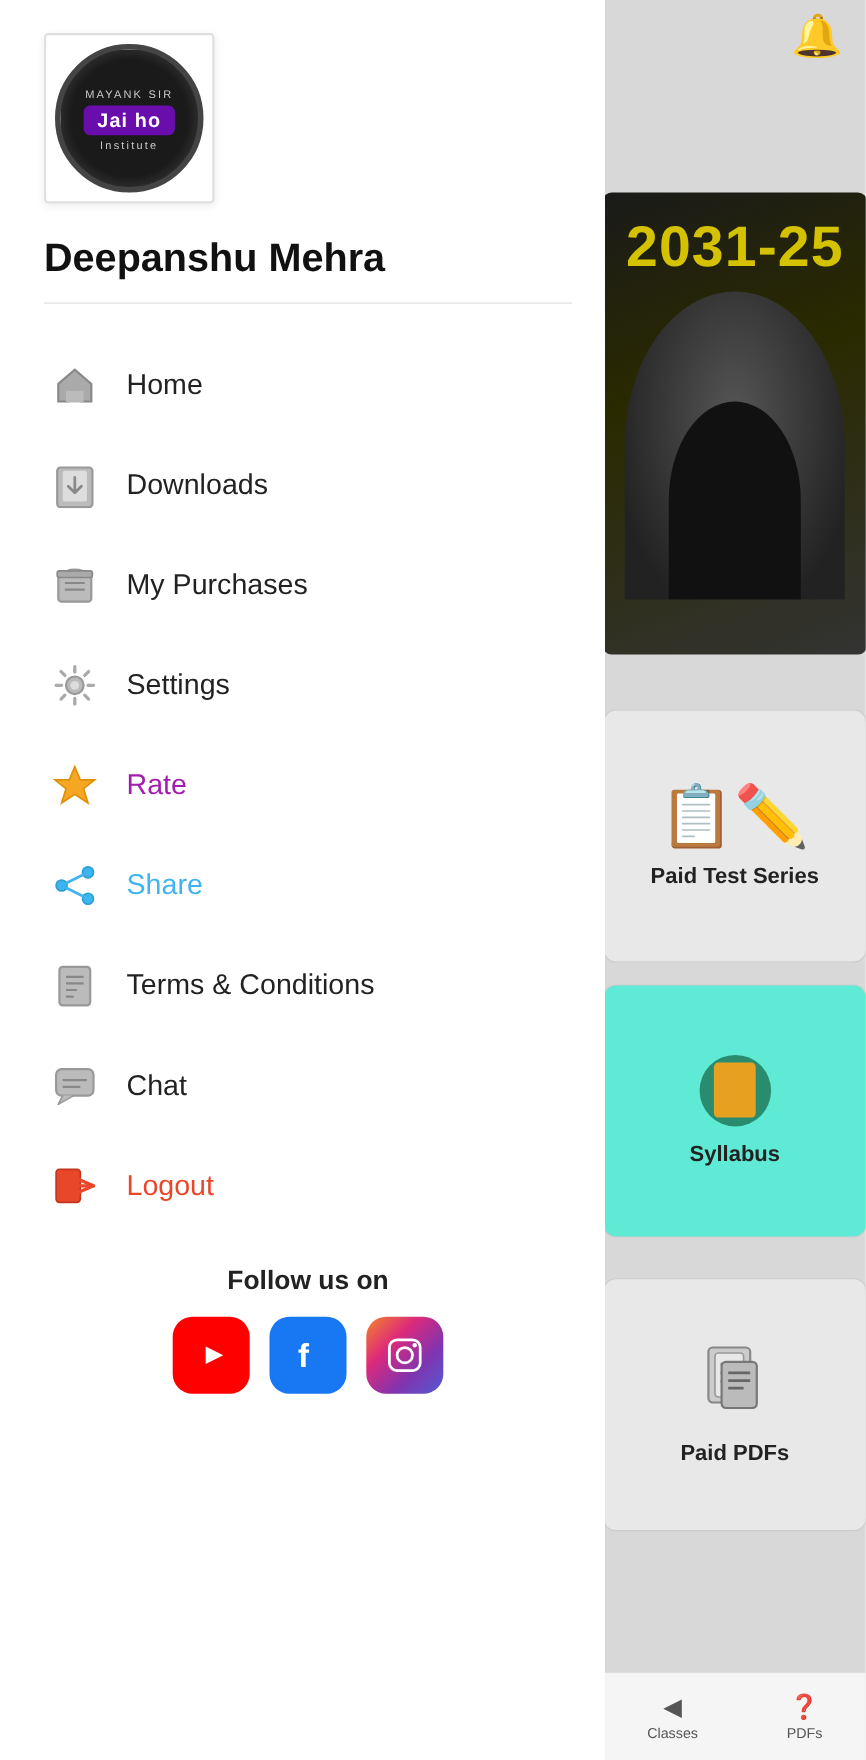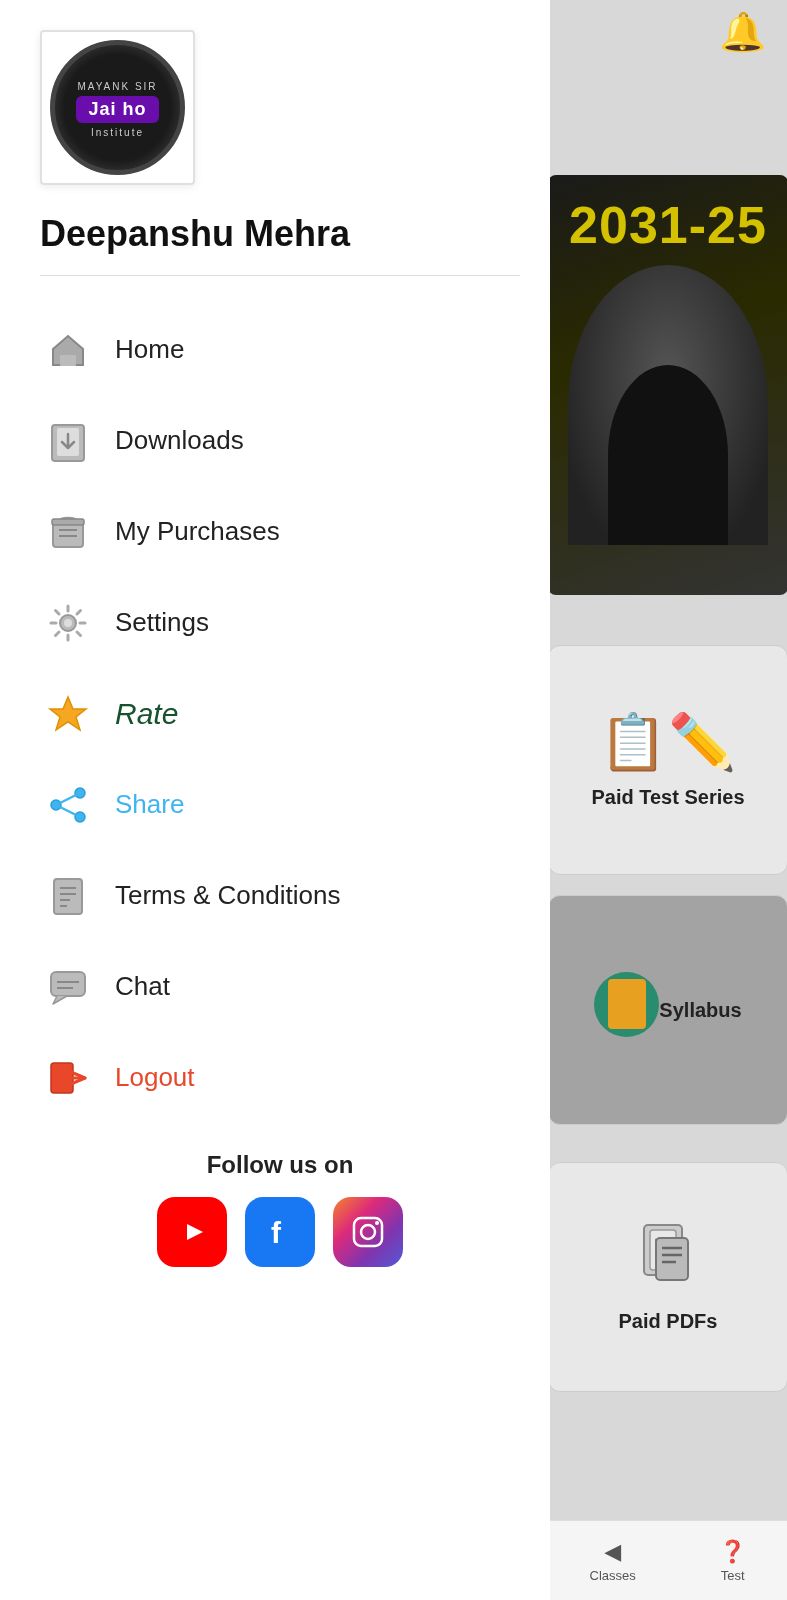--- a/index.html
+++ b/index.html
@@ -105,24 +105,24 @@
       text-align: center;
       line-height: 1.3;
     }
 
     .card-syllabus {
       position: absolute;
       top: 895px;
       left: 548px;
       width: 240px;
       height: 230px;
-      background: #a3a3a3;
+      background: #5eead4;
       border-radius: 12px;
       display: flex;
-      flex-direction: row;
+      flex-direction: column;
       align-items: center;
       justify-content: center;
       z-index: 1;
       border: 1px solid #ccc;
     }
     .card-icon-syllabus {
       width: 65px;
       height: 65px;
       border-radius: 50%;
       background: #2a8c6e;
@@ -281,24 +281,23 @@
       justify-content: center;
       margin-right: 20px;
       flex-shrink: 0;
     }
     .menu-label {
       font-size: 26px;
       color: #222;
       font-weight: 500;
     }
     .menu-label-orange {
-      font-size: 30px;
-      color: #14532d;
+      font-size: 26px;
+      color: #a21caf;
       font-weight: 500;
-      font-style: italic;
     }
     .menu-label-blue {
       font-size: 26px;
       color: #3eb5f1;
       font-weight: 500;
     }
     .menu-label-red {
       font-size: 26px;
       color: #e8472a;
       font-weight: 500;
@@ -383,21 +382,21 @@
   <div class="card-label">Paid PDFs</div>
 </div>
 
 <div class="bottom-bar">
   <div class="bottom-bar-item">
     <span class="bottom-bar-icon">◀</span>
     <span>Classes</span>
   </div>
   <div class="bottom-bar-item">
     <span class="bottom-bar-icon">❓</span>
-    <span>Test</span>
+    <span>PDFs</span>
   </div>
 </div>
 
 <div class="sidebar">
 
   <div class="logo-container">
     <div class="logo-circle">
       <span class="logo-top-text">Mayank Sir</span>
       <div class="logo-name-band">
         <span class="logo-name-text">Jai ho</span>

